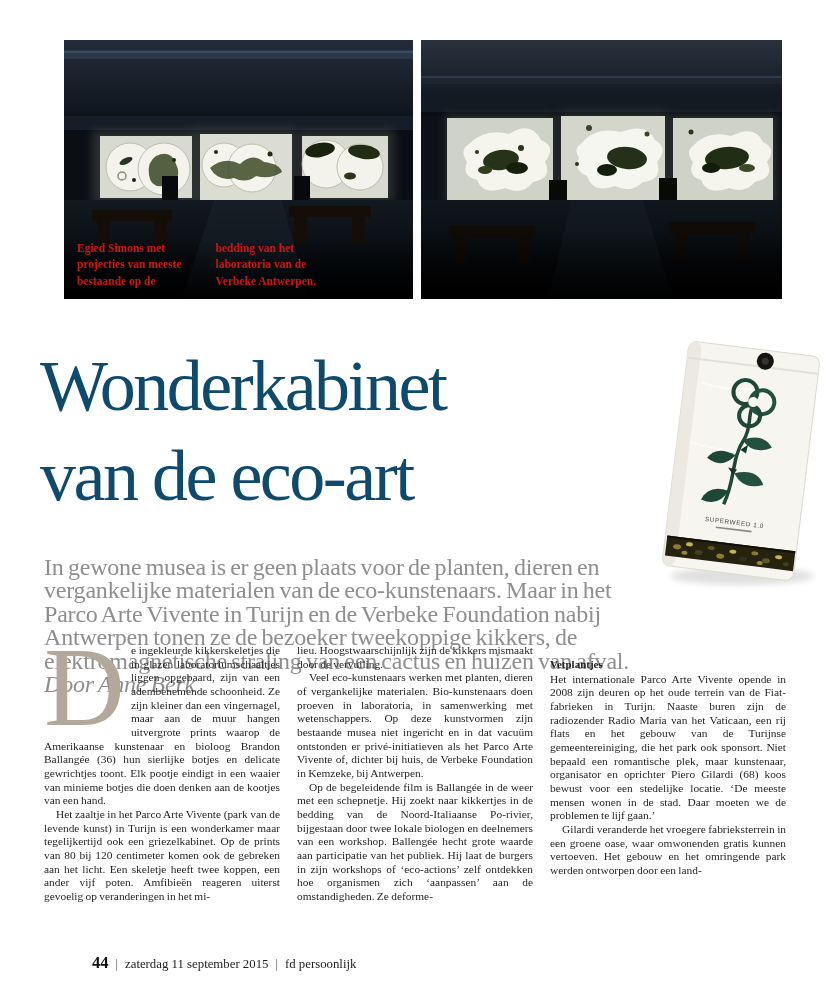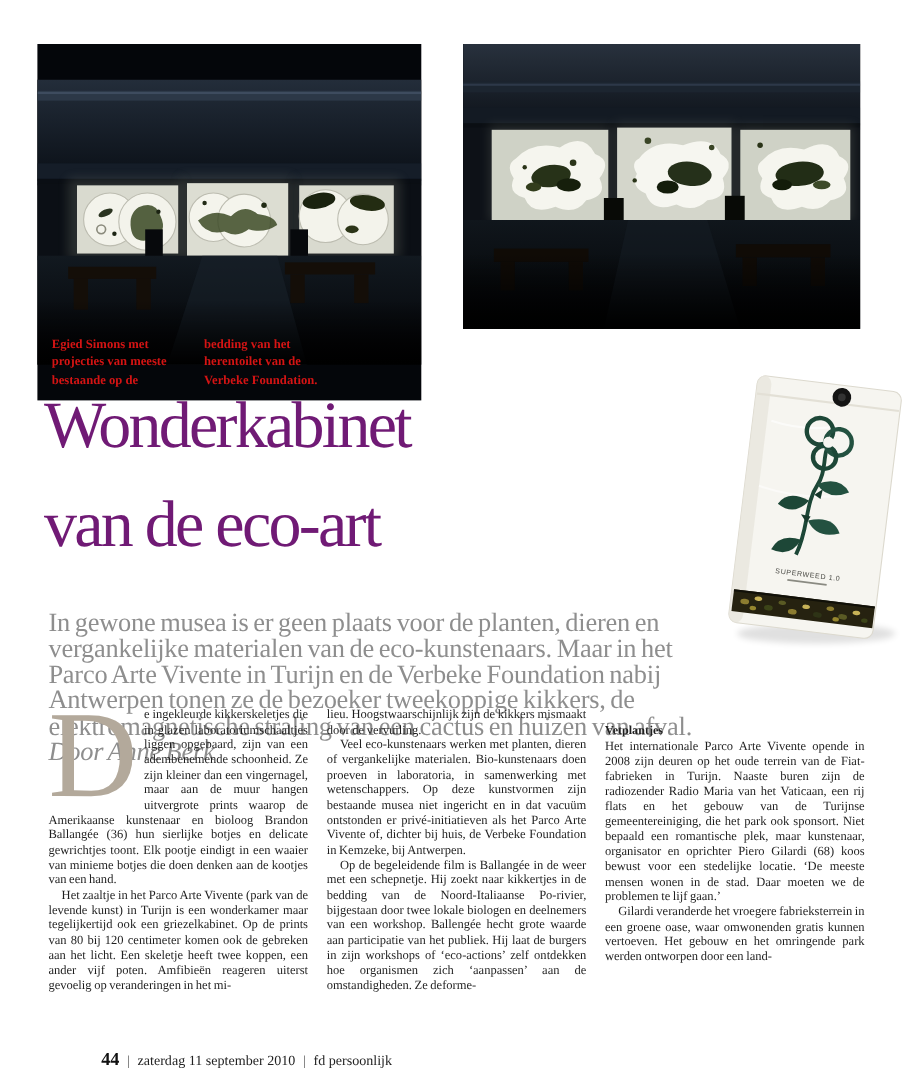--- a/index.html
+++ b/index.html
@@ -1,30 +1,30 @@
 <!DOCTYPE html>
 <html><head>
 <meta charset="utf-8">
 <style>
   html,body{margin:0;padding:0;background:#ffffff;}
   .page{position:relative;width:830px;height:992px;background:#ffffff;overflow:hidden;
         font-family:"Liberation Serif", serif;}
 
   
   .photo{position:absolute;background:#04060a;}
-  #photoL{left:34px;top:40px;width:349px;height:324px;}
+  #photoL{left:64px;top:40px;width:349px;height:259px;}
   #photoR{left:421px;top:40px;width:361px;height:259px;}
   .photo svg{display:block;width:100%;height:100%;}
   .photo-caption{position:absolute;left:13px;bottom:10px;display:flex;gap:34px;
     font-weight:bold;font-size:11.5px;line-height:16.5px;color:#d41414;}
   .photo-caption .cap-col div{white-space:nowrap;}
 
   
-  .headline{position:absolute;left:40px;top:341px;font-size:60px;line-height:90px;
-    letter-spacing:-2.5px;color:#701a75;font-weight:400;}
+  .headline{position:absolute;left:40px;top:341px;font-size:72px;line-height:90px;
+    letter-spacing:-2.5px;color:#0c4a6e;font-weight:400;}
 
   
   .intro{position:absolute;left:44px;top:556px;width:620px;font-size:24px;
     line-height:23.4px;color:#8e8e8e;word-spacing:-1.5px;letter-spacing:-0.2px;}
   .intro .byline{font-style:italic;}
 
   
   .article{position:absolute;left:44px;top:644px;width:742px;display:flex;gap:17px;color:#1f1f1f;}
   .col{width:236px;font-size:11.4px;line-height:13.65px;text-align:justify;word-spacing:-0.5px;}
   .col p{margin:0;}
@@ -114,22 +114,22 @@
       <rect y="200" width="349" height="59" fill="url(#lgVigA)"></rect>
     </svg>
     <div class="photo-caption">
       <div class="cap-col">
         <div>Egied Simons met</div>
         <div>projecties van meeste</div>
         <div>bestaande op de</div>
       </div>
       <div class="cap-col">
         <div>bedding van het</div>
-        <div>herentoilet van de</div>
-        <div>Verbeke Foundation.</div>
+        <div>laboratoria van de</div>
+        <div>Verbeke Antwerpen.</div>
       </div>
     </div>
   </div>
 
   <div class="photo" id="photoR">
     <svg viewBox="0 0 361 259">
       <defs>
         <linearGradient id="lgCeilB" x1="0" y1="0" x2="0" y2="1">
           <stop offset="0" stop-color="#28313d"></stop>
             <stop offset="1" stop-color="#0c1118"></stop>
@@ -269,18 +269,18 @@
     <div class="col">
       <div class="subhead">Vetplantjes</div>
       <p>Het internationale Parco Arte Vivente opende in 2008 zijn deuren op het oude terrein van de Fiat-fabrieken in Turijn. Naaste buren zijn de radiozender Radio Maria van het Vaticaan, een rij flats en het gebouw van de Turijnse gemeentereiniging, die het park ook sponsort. Niet bepaald een romantische plek, maar kunstenaar, organisator en oprichter Piero Gilardi (68) koos bewust voor een stedelijke locatie. ‘De meeste mensen wonen in de stad. Daar moeten we de problemen te lijf gaan.’</p>
       <p class="ind">Gilardi veranderde het vroegere fabrieksterrein in een groene oase, waar omwonenden gratis kunnen vertoeven. Het gebouw en het omringende park werden ontworpen door een land-</p>
     </div>
   </div>
 
   <div class="footer">
     <span class="num">44</span>
     <span class="sep">|</span>
-    <span class="txt">zaterdag 11 september 2010</span>
+    <span class="txt">zaterdag 11 september 2015</span>
     <span class="sep">|</span>
     <span class="txt">fd persoonlijk</span>
   </div>
 
 </div>
 
 </body></html>

